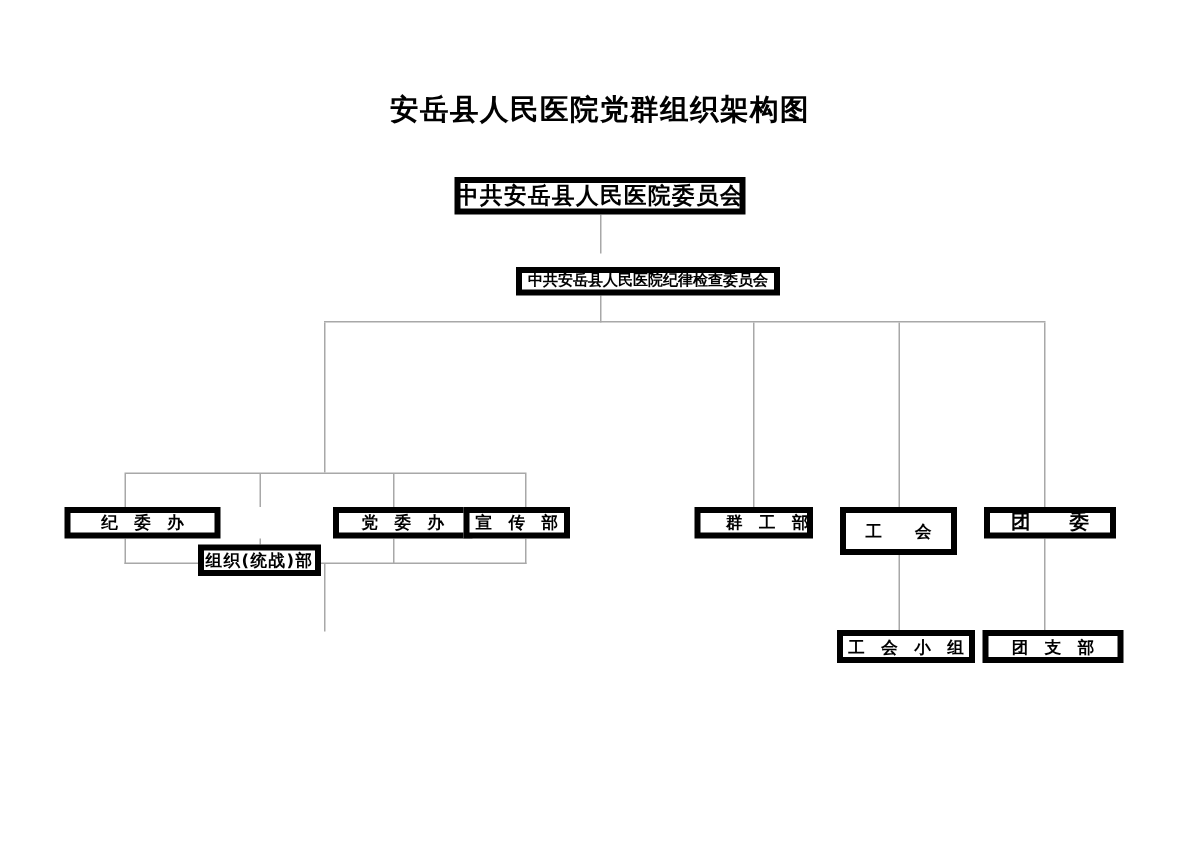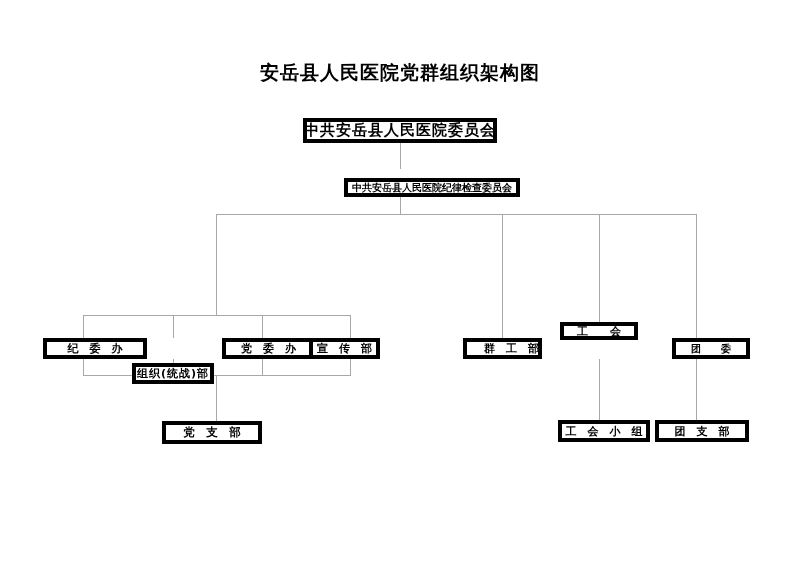--- a/index.html
+++ b/index.html
@@ -44,20 +44,19 @@
   <div class="node" style="left:303px;top:118px;width:194px;height:25px;font-size:15px;letter-spacing:1px;">中共安岳县人民医院委员会</div>
 
   <div class="node" style="left:312px;top:178px;width:176px;height:19px;font-size:10px;margin-left:32px;">中共安岳县人民医院纪律检查委员会</div>
 
   <div class="node" style="left:43px;top:338px;width:104px;height:21px;font-size:11px;">纪　委　办</div>
   <div class="node" style="left:132px;top:338px;width:82px;height:21px;font-size:11px;letter-spacing:1px;margin-top:25px;">组织(统战)部</div>
   <div class="node" style="left:222px;top:338px;width:93px;height:21px;font-size:11px;">党　委　办</div>
   <div class="node" style="left:309px;top:338px;width:71px;height:21px;font-size:11px;">宣　传　部</div>
 
   <div class="node" style="left:463px;top:338px;width:79px;height:21px;font-size:11px;padding-left:18px;">群　工　部</div>
-  <div class="node" style="left:560px;top:322px;width:78px;height:18px;font-size:11px;">工　　会</div>
-  <div class="node" style="left:672px;top:338px;width:78px;height:21px;font-size:10px;">团　　委</div>
+  <div class="node" style="left:560px;top:338px;width:78px;height:32px;font-size:11px;">工　　会</div>
+  <div class="node" style="left:656px;top:338px;width:88px;height:21px;font-size:13px;">团　　委</div>
 
-  <div class="node" style="left:162px;top:421px;width:100px;height:23px;font-size:11.5px;">党　支　部</div>
   <div class="node" style="left:558px;top:420px;width:92px;height:22px;font-size:11px;">工　会　小　组</div>
   <div class="node" style="left:655px;top:420px;width:94px;height:22px;font-size:11px;">团　支　部</div>
 
 </div>
 
 </body></html>

